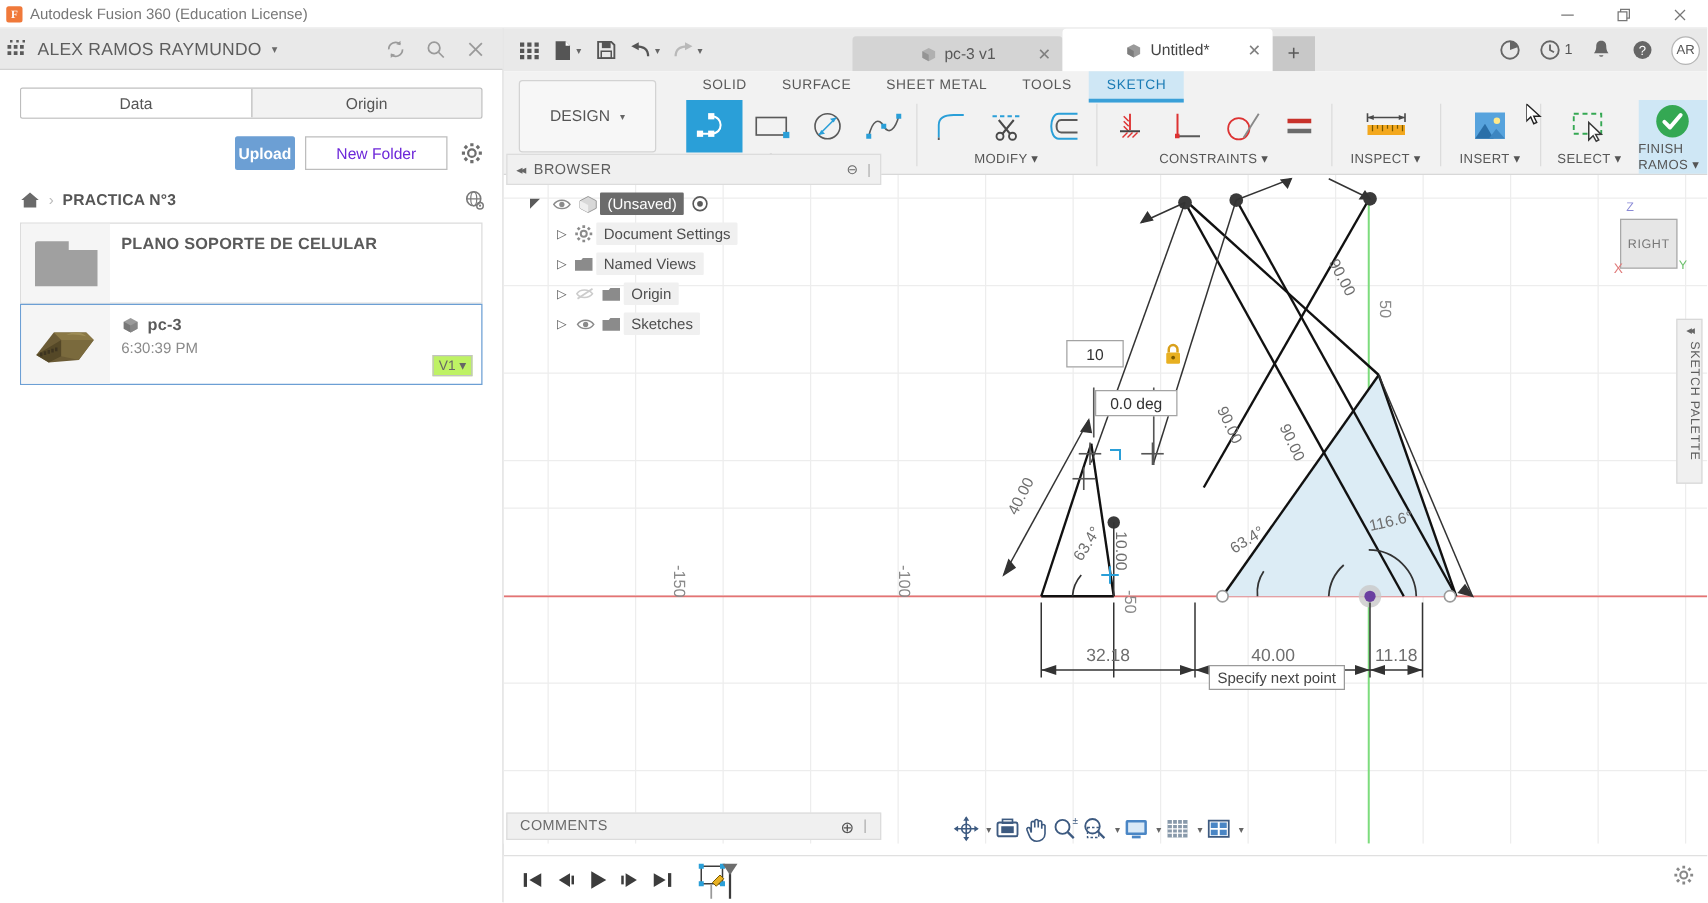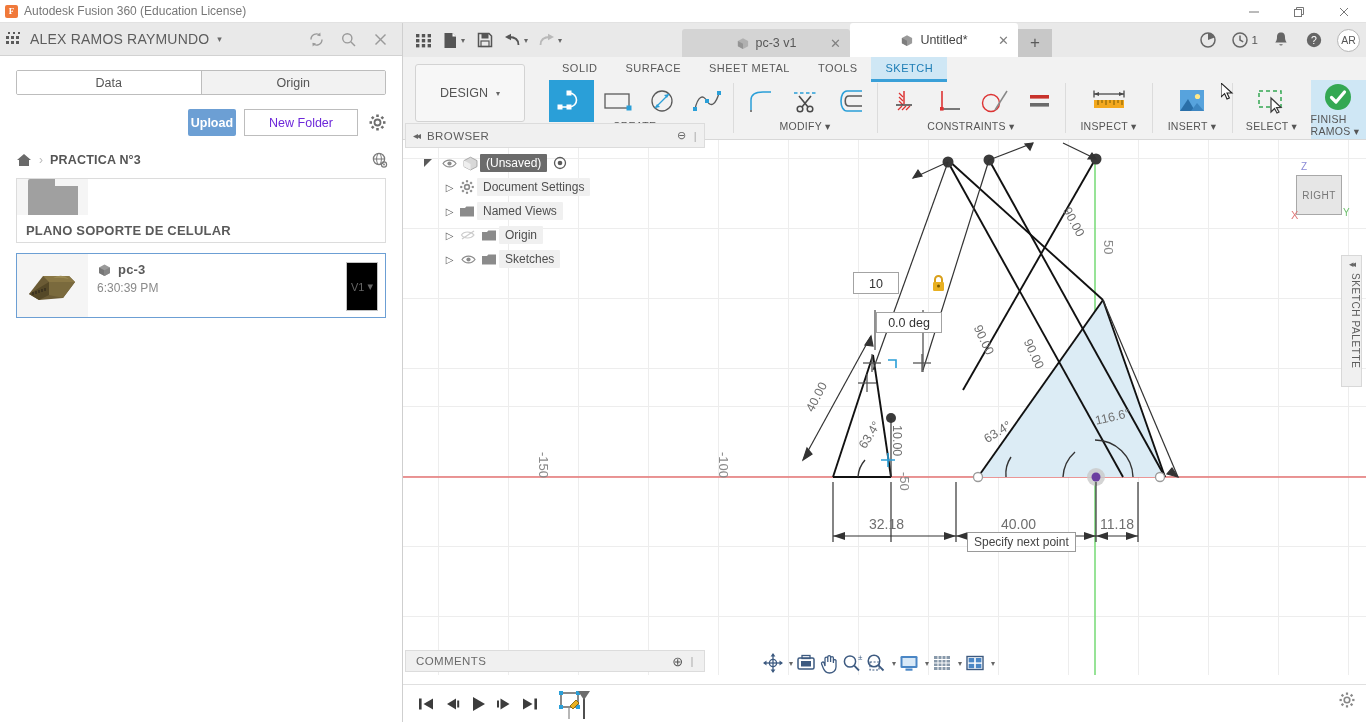--- a/index.html
+++ b/index.html
@@ -71,22 +71,22 @@
   .dp-thumb{ width:71px; background:#f5f5f5; display:flex; align-items:center; justify-content:center;}
   .folder-ico{ width:50px;height:36px; position:relative; }
   .folder-ico .fb{ position:absolute;bottom:0;left:0;width:50px;height:29px;background:#a0a0a0;}
   .folder-ico .ft{ position:absolute;top:0;left:0;width:27px;height:9px;background:#a0a0a0;
       border-top-left-radius:2px;}
   .dp-meta{ flex:1; padding:8px 9px; position:relative; }
   .dp-name{ font-size:13px; font-weight:bold; color:#5a5a5a; letter-spacing:.2px;}
   .dp-row2{ display:flex; align-items:center; gap:6px;}
   .cube-ico{ width:15px; height:14px; }
   .dp-time{ font-size:12px; color:#8a8a8a; margin-top:4px;}
-  .ver-badge{ position:absolute; right:7px; bottom:6px; border:1px solid #c2c2c2; background:#000000;
-    font-size:11px; color:#666; padding:17px 4px; display:flex; gap:3px; align-items:center;}
+  .ver-badge{ position:absolute; right:7px; bottom:6px; border:1px solid #c2c2c2; background:#bef264;
+    font-size:11px; color:#666; padding:1px 4px; display:flex; gap:3px; align-items:center;}
   .pcthumb{ width:60px; height:44px; }
 
   
   .main{ position:absolute; top:23px; left:403px; width:963px; height:699px; background:#fff; }
 
   
   .qatbar{ height:34px; background:#e9e9e9; display:flex; align-items:center; position:relative; }
   .qa-ico{ width:28px;height:28px; display:flex;align-items:center;justify-content:center; color:#555;}
   .qa-ico.with-caret{ width:34px; }
   .caret{ font-size:8px; color:#666; margin-left:3px; }
@@ -273,21 +273,21 @@
             <ellipse cx="8" cy="7" rx="2.4" ry="5.6" fill="none" stroke="#7a7a7a" stroke-width="1"></ellipse>
             <line x1="2.5" y1="7" x2="13.5" y2="7" stroke="#7a7a7a" stroke-width="1"></line>
             <circle cx="13" cy="12.5" r="2.6" fill="none" stroke="#7a7a7a" stroke-width="1.2"></circle>
             <circle cx="13" cy="12.5" r="0.9" fill="#7a7a7a"></circle>
           </svg>
       </span>
     </div>
 
     <div class="dp-list">
 
-      <div class="dp-card" style="margin-bottom:10px;flex-direction:column;">
+      <div class="dp-card" style="margin-bottom:0;">
         <div class="dp-thumb">
           <div class="folder-ico">
             <div class="ft"></div>
               <div class="fb"></div>
           </div>
         </div>
         <div class="dp-meta">
           <div class="dp-name">PLANO SOPORTE DE CELULAR</div>
         </div>
       </div>

